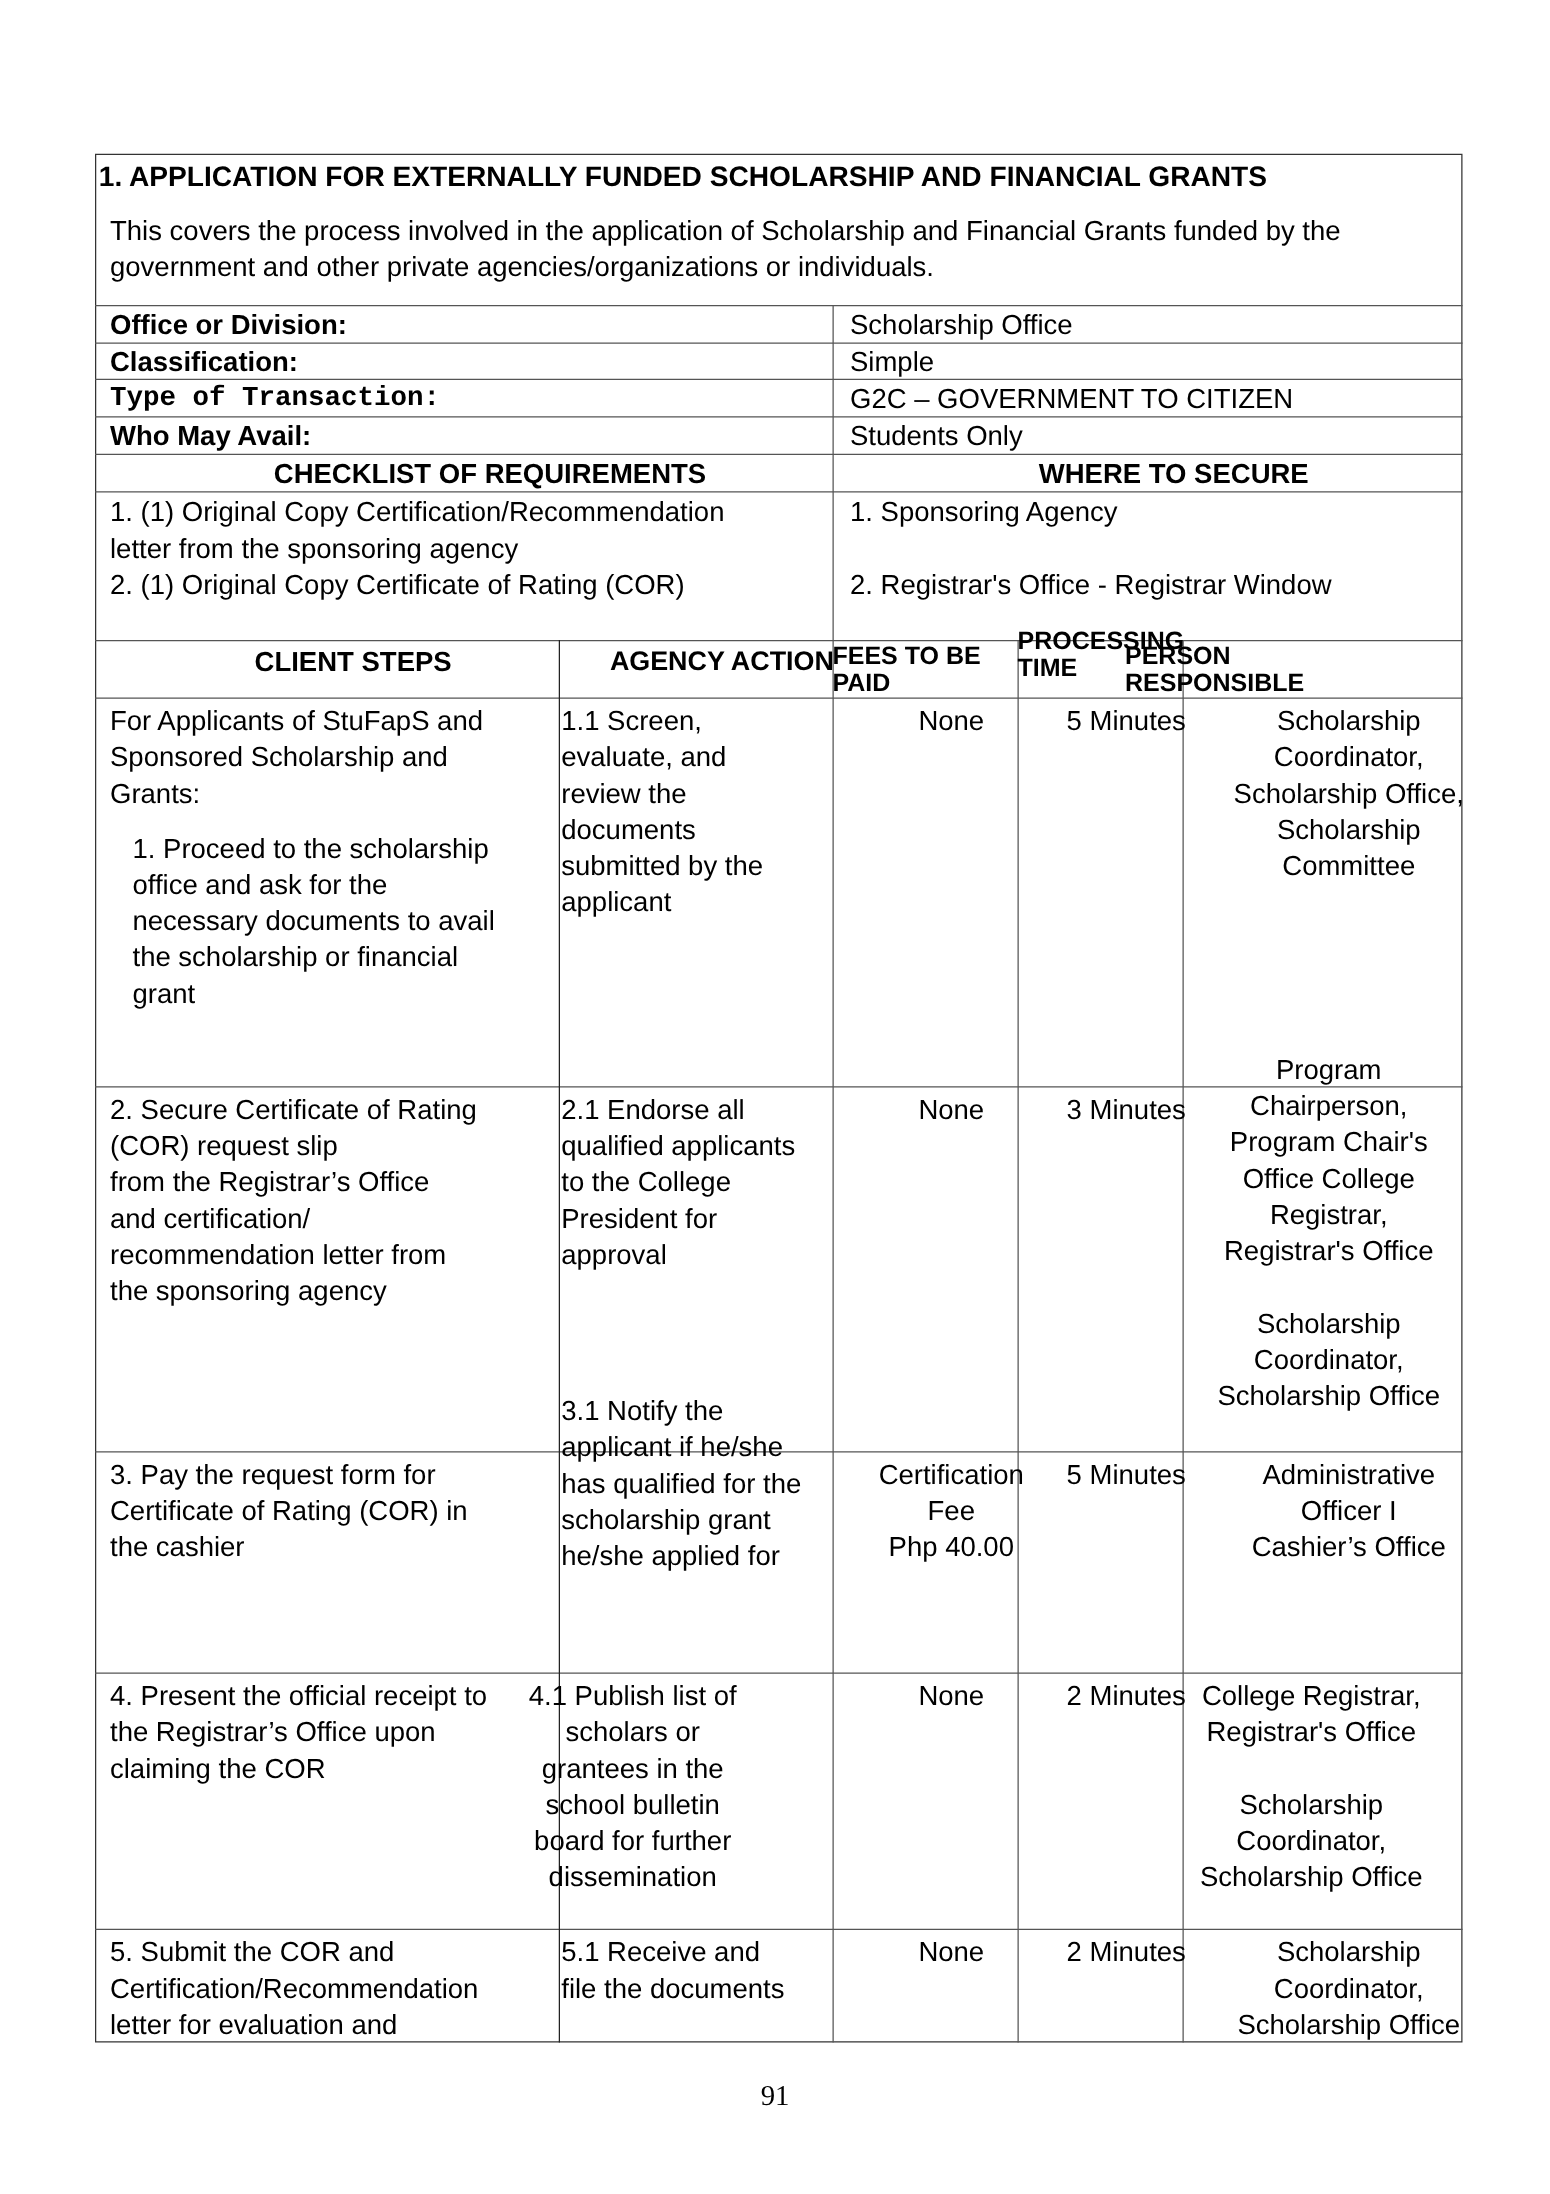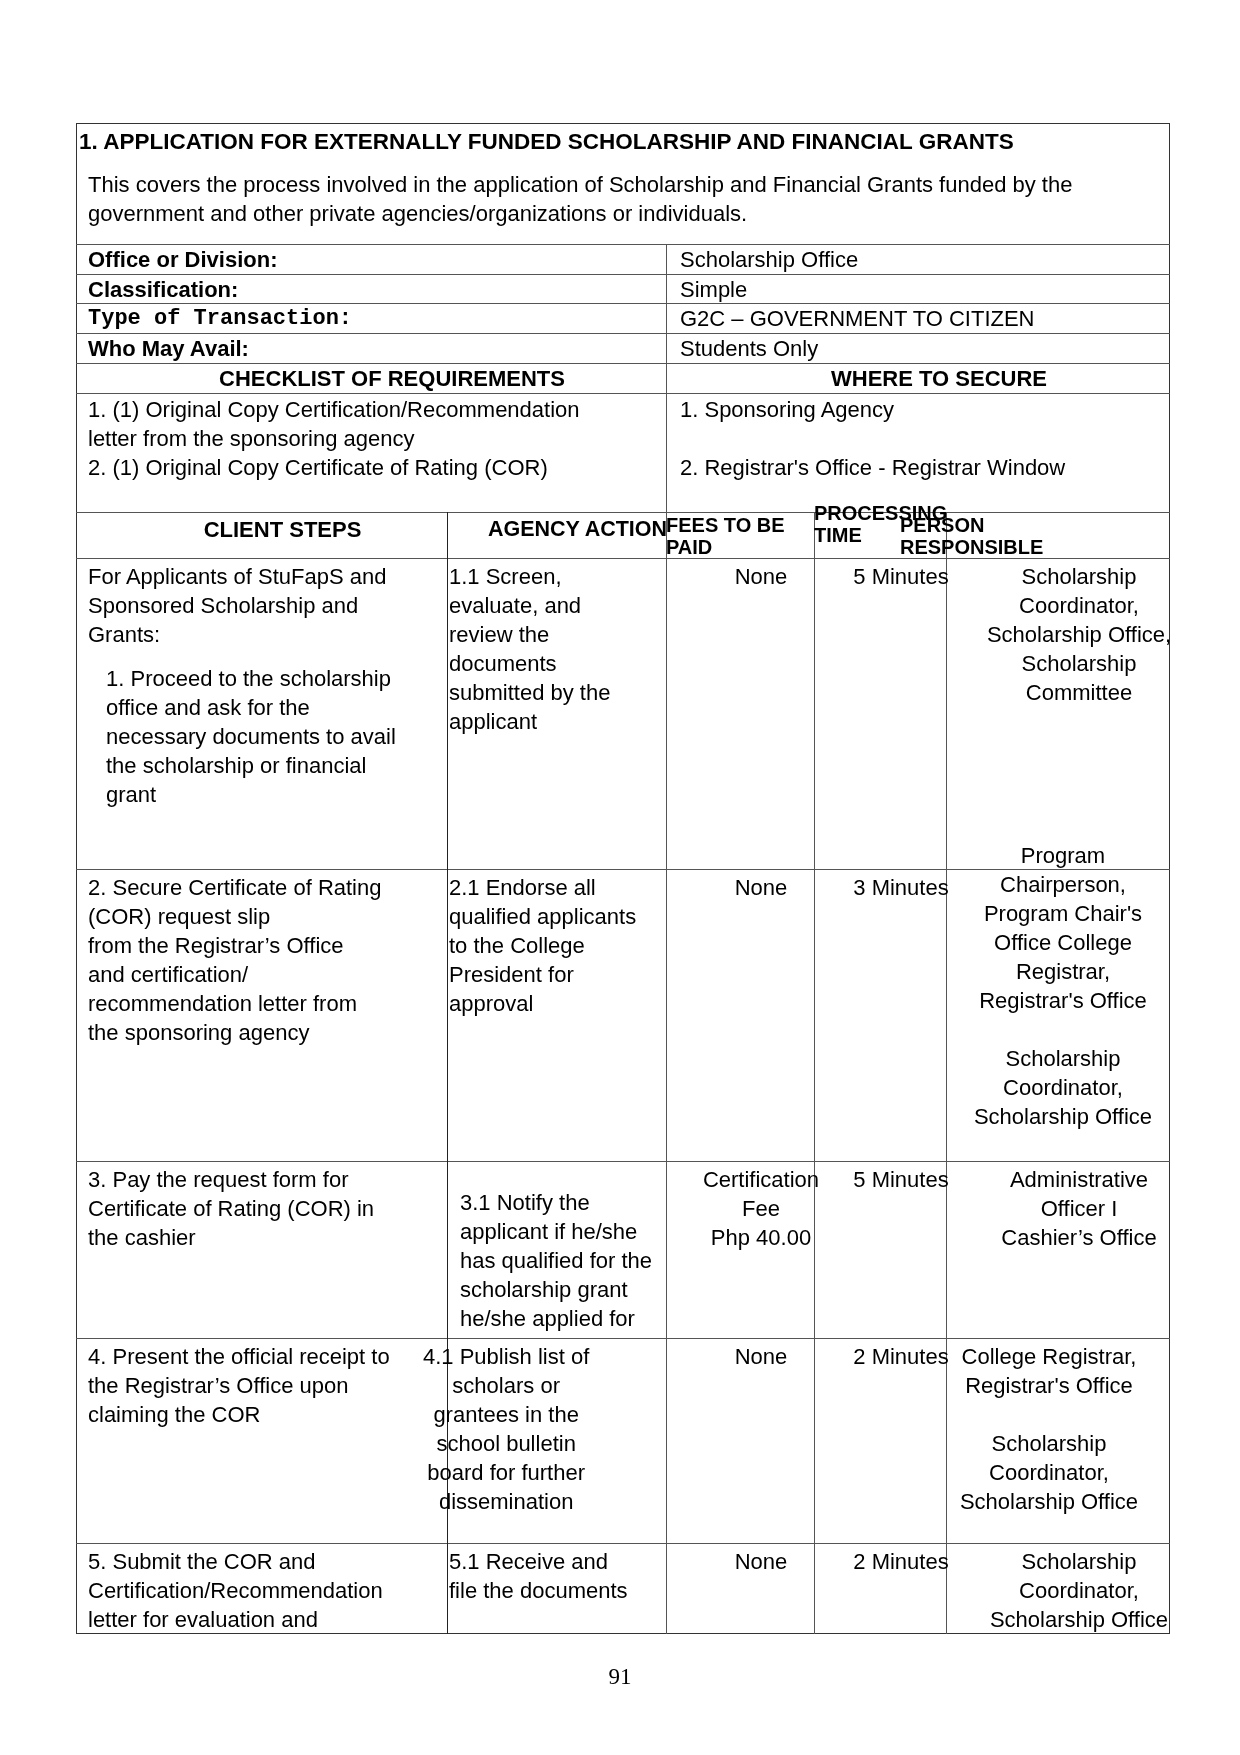--- a/index.html
+++ b/index.html
@@ -116,21 +116,21 @@
 
 Scholarship
 Coordinator,
 Scholarship Office</div>
 </div>
 
 <div>
   <div class="txt" style="left:88px; top:1165px;">3. Pay the request form for
 Certificate of Rating (COR) in
 the cashier</div>
-  <div class="txt" style="left:449px; top:1188px;margin-left:11px;">3.1 Notify the
+  <div class="txt" style="left:449px; top:1114px;">3.1 Notify the
 applicant if he/she
 has qualified for the
 scholarship grant
 he/she applied for</div>
   <div class="txt center" style="left:666px; width:148px; top:1165px;">Certification
 Fee
 Php 40.00</div>
   <div class="txt center" style="left:814px; width:132px; top:1165px;">5 Minutes</div>
   <div class="txt center" style="left:946px; width:224px; top:1165px;">Administrative
 Officer I

